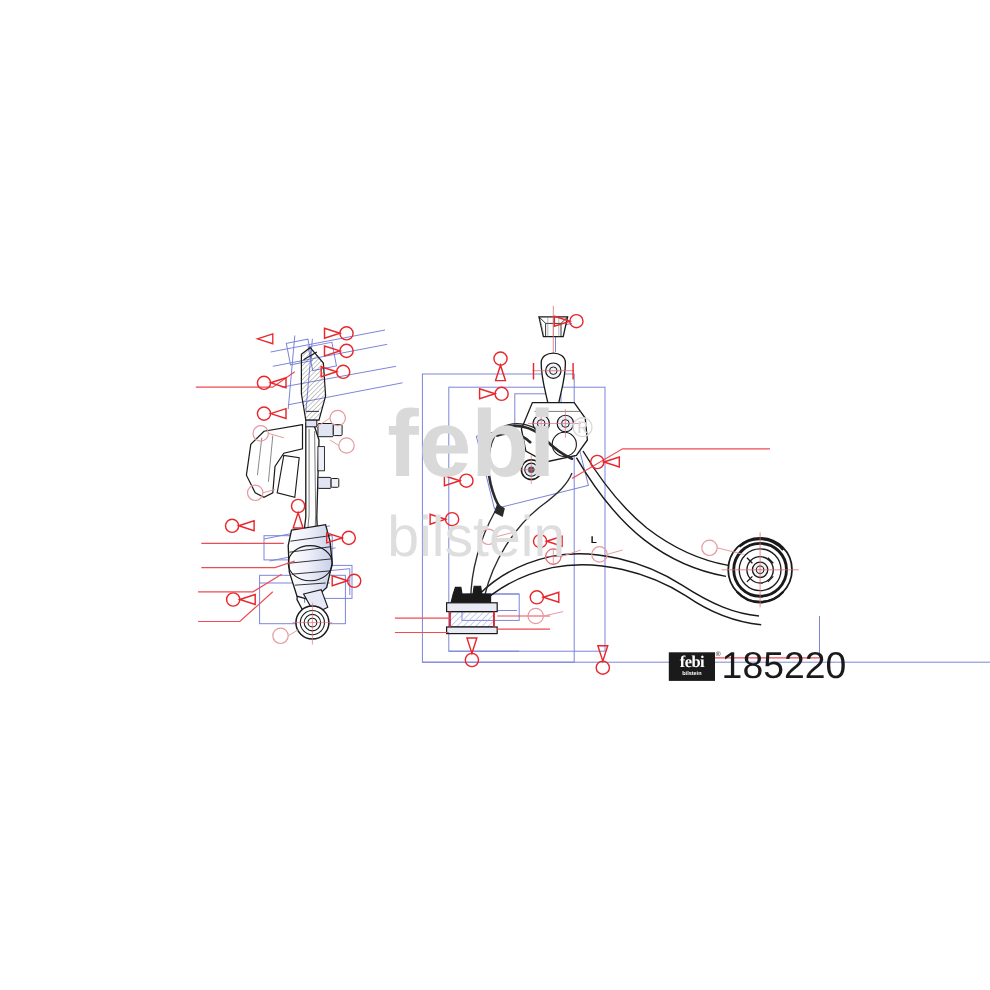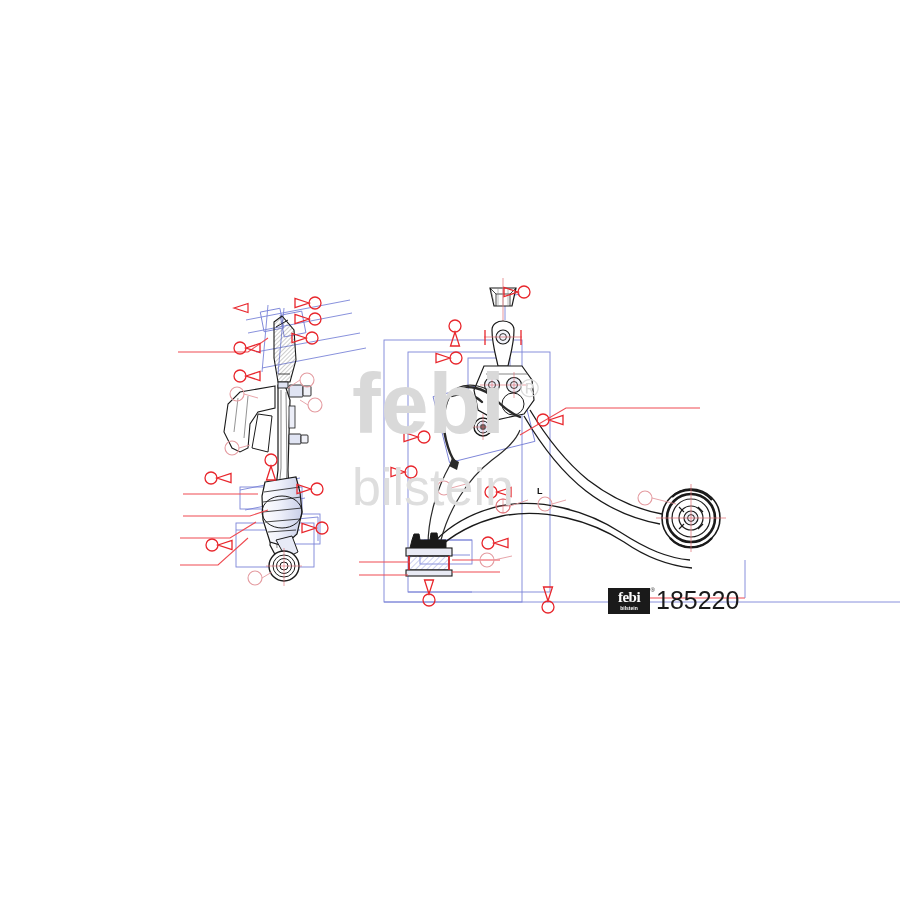--- a/index.html
+++ b/index.html
@@ -12,21 +12,21 @@
       pointer-events:none;}
   
   .logobox{position:absolute;left:608px;top:586px;display:flex;align-items:center;gap:6px;}
   .febilogo{width:42px;height:26px;background:#1a1a1a;color:#ffffff;
             display:flex;flex-direction:column;align-items:center;justify-content:center;
             line-height:1;position:relative;}
   .febilogo .f1{font-size:15px;font-weight:bold;letter-spacing:-0.5px;
                 font-family:"Liberation Serif", serif;}
   .febilogo .f2{font-size:5px;font-weight:bold;letter-spacing:0px;margin-top:1px;}
   .febilogo .reg{position:absolute;right:-5px;top:-1px;color:#1a1a1a;font-size:6px;}
-  .partnum{font-size:25px;color:#1a1a1a;letter-spacing:0px;
+  .partnum{font-size:34px;color:#1a1a1a;letter-spacing:0px;
            font-family:"Liberation Sans", sans-serif;}
   .lmark{position:absolute;left:537px;top:486px;font-size:9px;font-weight:bold;color:#111;}
 </style>
 </head>
 <body>
 
 <div id="stage">
 
   <svg id="dwg" viewBox="0 0 900 900">
     <defs>

